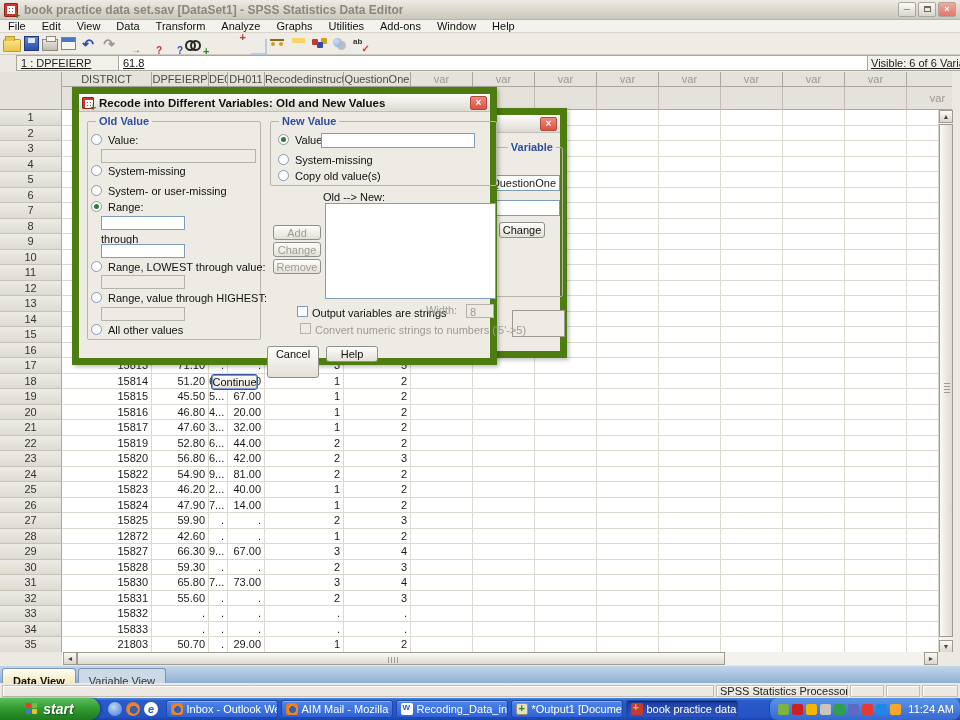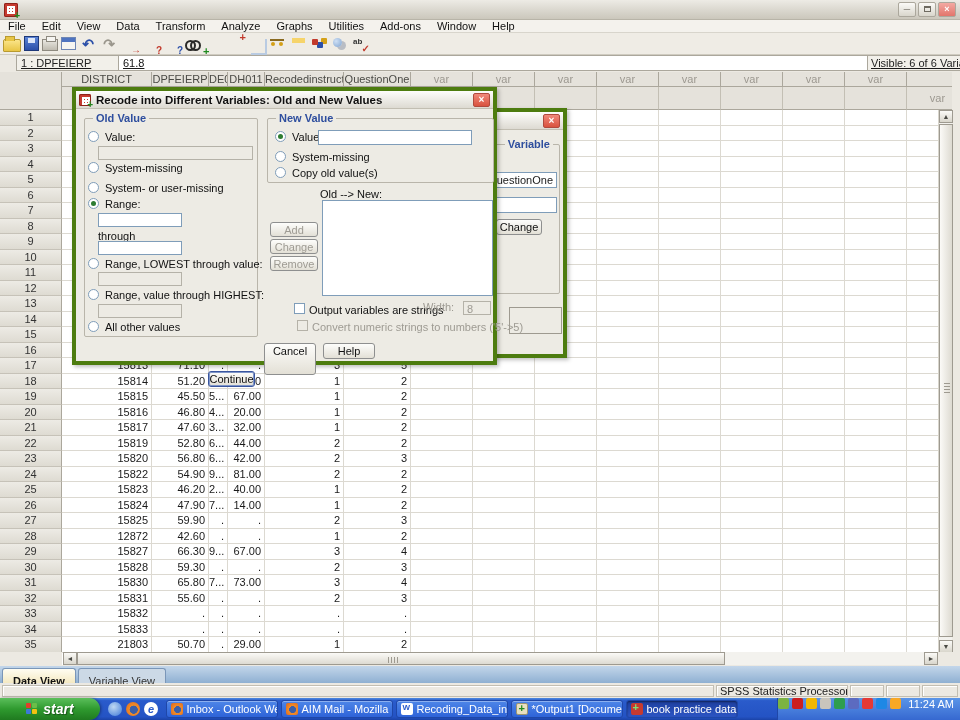--- a/index.html
+++ b/index.html
@@ -97,21 +97,21 @@
   .hsb { position:absolute; left:63px; top:652px; width:875px; height:13px; background:#F3F2EE; z-index:2; }
   .hsb .left { left:0; top:0; } .hsb .right { right:0; top:0; }
   .hsb .thumb { position:absolute; left:14px; top:0; width:648px; height:13px; background:linear-gradient(180deg,#FBFAF7,#DDDAD1); border:1px solid #9E9A90; }
   .grip-h { position:absolute; left:310px; top:4px; width:12px; height:6px;
     background:repeating-linear-gradient(90deg,#9E9A90 0 1px,transparent 1px 3px); }
   .sb-corner { position:absolute; left:0; top:652px; width:62px; height:13px; background:#ECE9E2; z-index:2; }
   .sb-corner2 { position:absolute; right:0; top:652px; width:22px; height:13px; background:#ECE9E2; z-index:2; }
 
   
   .dlg { position:absolute; background:#EDEBE4; border:1px solid #7A7istrza6A0; }
-  .dialog-frame { border:4px solid #4d7c0f; box-shadow:2px 2px 4px rgba(0,0,0,.25); }
+  .dialog-frame { border:7px solid #4d7c0f; box-shadow:2px 2px 4px rgba(0,0,0,.25); }
   .dlg-title { height:18px; background:linear-gradient(180deg,#FDFDFB,#DDDAD2); border-bottom:1px solid #C2BEB2;
     display:flex; align-items:center; padding:0 3px; }
   .dlg-title .txt { font-weight:bold; font-size:11.5px; color:#111; margin-left:5px; white-space:nowrap; overflow:hidden; }
   .dlg-close { margin-left:auto; width:17px; height:14px; border:1px solid #B04A3E; border-radius:2px;
     background:linear-gradient(180deg,#F0897B,#D9523F); color:#fff; font-weight:bold; font-size:10px; line-height:12px; text-align:center; }
   .groupbox { position:absolute; border:1px solid #B9B5AA; border-radius:2px; }
   .grouplabel { position:absolute; top:-7px; left:8px; background:#EDEBE4; padding:0 3px; color:#2E4E9E; font-weight:bold; }
   .radio { position:absolute; display:flex; align-items:flex-start; gap:6px; }
   .rdot { width:11px; height:11px; border:1px solid #7F9DB9; border-radius:50%; background:#fff; position:relative; flex:0 0 auto; }
   .radio.sel .rdot::after { content:""; position:absolute; left:2px; top:2px; width:5px; height:5px; border-radius:50%; background:#2E7D32; }
@@ -162,32 +162,33 @@
     color:#fff; white-space:nowrap; overflow:hidden; flex:0 0 auto; box-shadow:inset 0 1px 0 rgba(255,255,255,.35); }
   .task-btn.active { background:linear-gradient(180deg,#1E3F9E,#2C55C4); box-shadow:inset 0 1px 2px rgba(0,0,0,.45); }
   .task-btn .tb-ico { width:12px; height:12px; flex:0 0 auto; border-radius:2px; }
   .ico-firefox { border-radius:50%; background:radial-gradient(circle at 55% 55%,#3C5FA8 35%,#F28C28 40%,#D9651F); }
   .ico-word { background:#fff; position:relative; }
   .ico-word::after { content:"W"; position:absolute; left:2px; top:0px; font-size:8px; font-weight:bold; color:#2A5BCB; }
   .ico-spss-output { background:#E8DFC0; position:relative; border:1px solid #9C9470; }
   .ico-spss-output::after { content:"+"; position:absolute; left:2px; top:-2px; color:#1F8A1F; font-weight:bold; font-size:11px; }
   .ico-spss-data { background:#C63A2F; position:relative; }
   .ico-spss-data::after { content:"+"; position:absolute; left:2px; top:-2px; color:#7BE37B; font-weight:bold; font-size:11px; }
-  .tray { margin-left:auto; height:22px; display:flex; gap:3px; padding:0 6px 0 0;
-    background:linear-gradient(180deg,#5A95E8,#3668D0); border-left:1px solid #1F47A8; }
+  .tray { margin-left:auto; height:22px; display:flex; align-items:center; gap:3px; padding:0 6px 0 8px;
+    background:linear-gradient(180deg,#5A95E8,#3668D0); border-left:1px solid #1F47A8;border-radius:8px; }
   .tray-ico { width:11px; height:11px; border-radius:2px; }
   .clock { color:#fff; font-size:11px; margin-left:4px; white-space:nowrap; }
 </style>
 </head>
 <body>
 
 <div id="screen">
 
   <div class="titlebar">
     <div class="app-icon"></div>
+    <div class="title">book practice data set.sav [DataSet1] - SPSS Statistics Data Editor</div>
     <div class="winbtns">
       <div class="winbtn">─</div>
       <div class="winbtn"><span class="restore-glyph"></span></div>
       <div class="winbtn close">×</div>
     </div>
   </div>
 
   <div class="menubar">
 
   <div class="menu-item">File</div>

